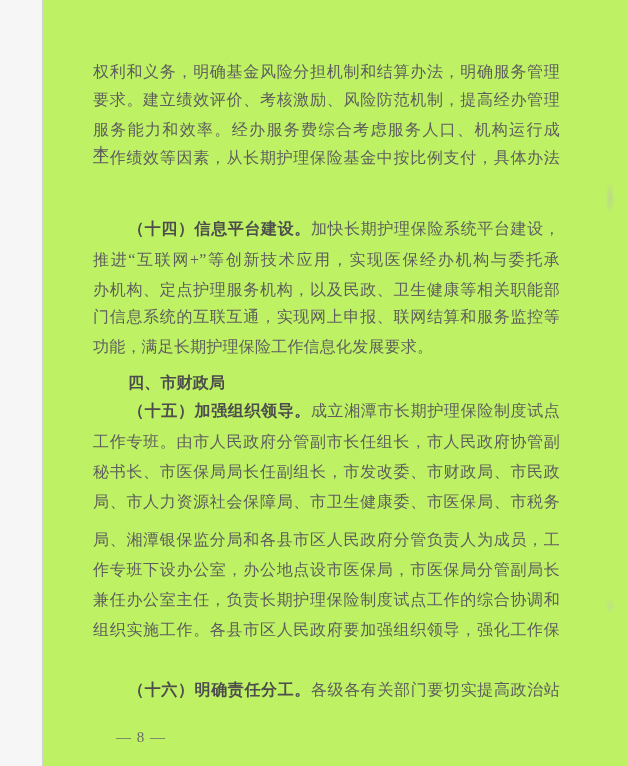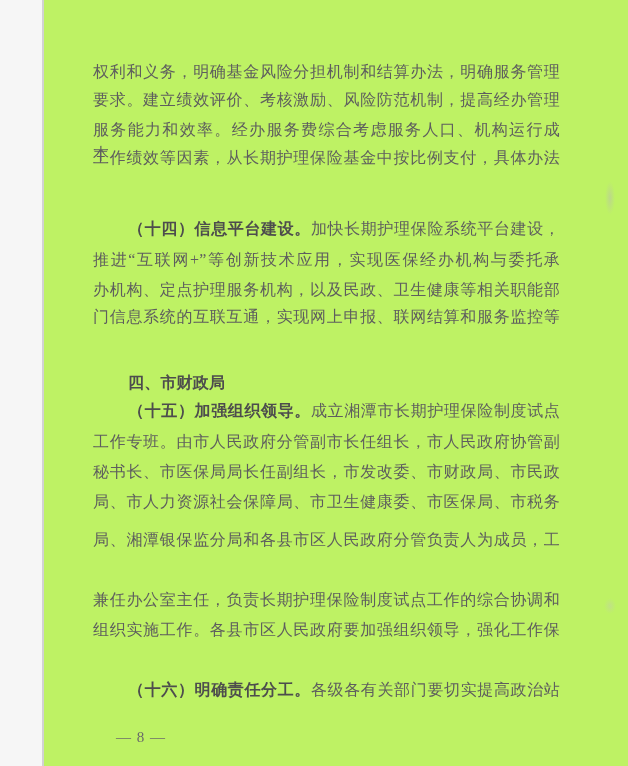--- a/index.html
+++ b/index.html
@@ -82,28 +82,30 @@
 
     <div class="line j" style="top:60px">权利和义务，明确基金风险分担机制和结算办法，明确服务管理</div>
     <div class="line j" style="top:88px">要求。建立绩效评价、考核激励、风险防范机制，提高经办管理</div>
     <div class="line j" style="top:118px">服务能力和效率。经办服务费综合考虑服务人口、机构运行成本、</div>
     <div class="line j" style="top:146px">工作绩效等因素，从长期护理保险基金中按比例支付，具体办法</div>
 
     <div class="line j indent" style="top:217px"><b>（十四）信息平台建设。</b><span>加快长期护理保险系统平台建设，</span></div>
     <div class="line j" style="top:248px">推进“互联网+”等创新技术应用，实现医保经办机构与委托承</div>
     <div class="line j" style="top:278px">办机构、定点护理服务机构，以及民政、卫生健康等相关职能部</div>
     <div class="line j" style="top:305px">门信息系统的互联互通，实现网上申报、联网结算和服务监控等</div>
+    <div class="line" style="top:335px">功能，满足长期护理保险工作信息化发展要求。</div>
 
     <div class="line indent" style="top:371px"><b>四、市财政局</b></div>
 
     <div class="line j indent" style="top:399px"><b>（十五）加强组织领导。</b><span>成立湘潭市长期护理保险制度试点</span></div>
     <div class="line j" style="top:430px">工作专班。由市人民政府分管副市长任组长，市人民政府协管副</div>
     <div class="line j" style="top:460px">秘书长、市医保局局长任副组长，市发改委、市财政局、市民政</div>
     <div class="line j" style="top:490px">局、市人力资源社会保障局、市卫生健康委、市医保局、市税务</div>
     <div class="line j" style="top:528px">局、湘潭银保监分局和各县市区人民政府分管负责人为成员，工</div>
+    <div class="line j" style="top:558px">作专班下设办公室，办公地点设市医保局，市医保局分管副局长</div>
     <div class="line j" style="top:588px">兼任办公室主任，负责长期护理保险制度试点工作的综合协调和</div>
     <div class="line j" style="top:618px">组织实施工作。各县市区人民政府要加强组织领导，强化工作保</div>
 
     <div class="line j indent" style="top:678px"><b>（十六）明确责任分工。</b><span>各级各有关部门要切实提高政治站</span></div>
 
   </div>
 
   <div class="page-footer">— 8 —</div>
 
   <div class="smudge-a"></div>

